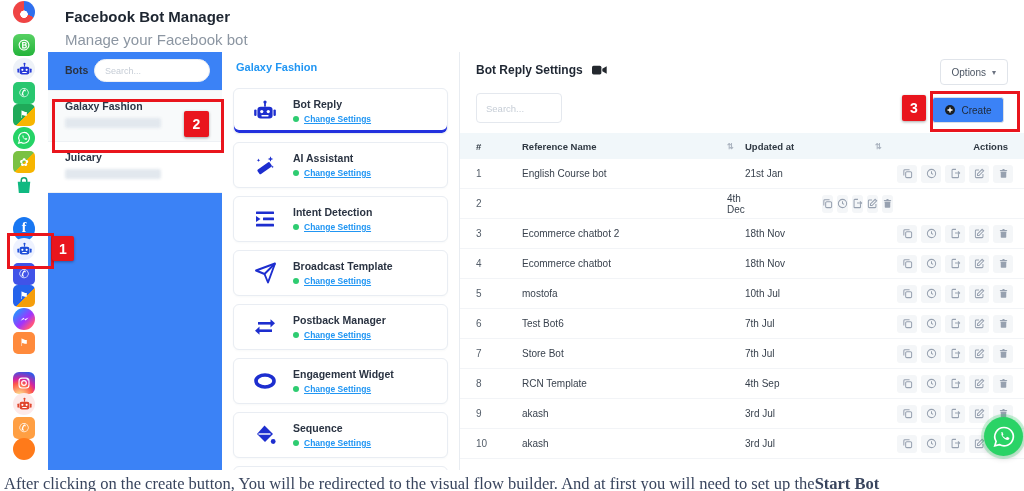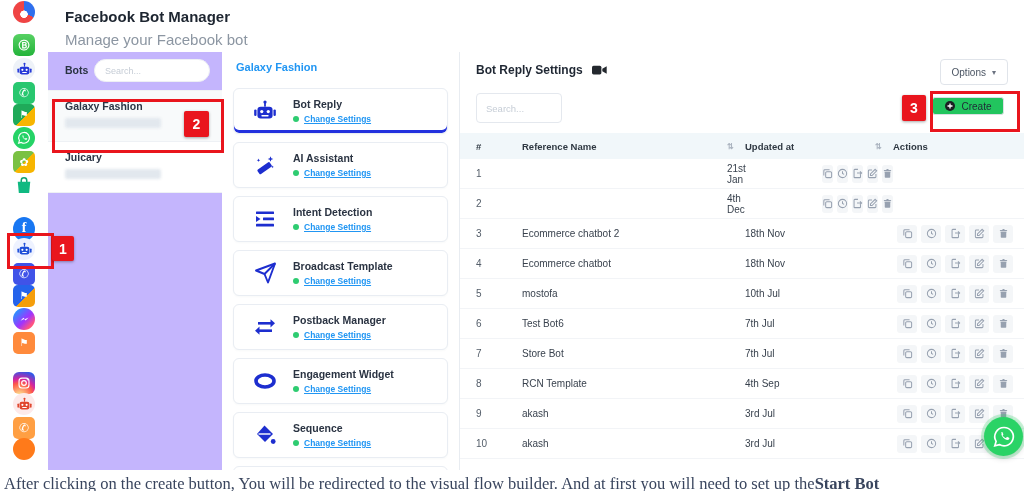--- a/index.html
+++ b/index.html
@@ -29,21 +29,21 @@
   .i-bot-red{background:#fdeaea;border-radius:50%;color:#e0452c;}
   .i-pb-orange{background:#ff9f43;border-radius:5px;}
   .i-circle-orange{background:#ff7a1a;border-radius:50%;}
 
   
   .main-header{position:absolute;left:48px;top:0;width:976px;height:52px;background:#fff;border-bottom:1px solid #eef0f3;}
   .main-title{position:absolute;left:17px;top:8px;font-size:15px;font-weight:700;color:#1d2530;}
   .main-sub{position:absolute;left:17px;top:31px;font-size:15px;color:#8c96a2;}
 
   
-  .bots-panel{position:absolute;left:48px;top:52px;width:174px;height:418px;background:#c4b5fd;border-right:6px solid #701a75;}
+  .bots-panel{position:absolute;left:48px;top:52px;width:174px;height:418px;background:#3b82f6;border-right:6px solid #701a75;}
   .bots-head{position:relative;height:38px;border-bottom:1px solid #f0f2f5;}
   .bots-label{position:absolute;left:17px;top:12px;font-size:10.5px;font-weight:700;color:#2a3342;}
   .bots-search{position:absolute;left:46px;top:7px;width:116px;height:23px;border:1px solid #eef0f4;border-radius:12px;
     padding:0 10px;font-size:9px;color:#444;outline:none;box-sizing:border-box;background:#fff;font-family:"Liberation Sans",sans-serif;}
   .bots-search::placeholder{color:#c6cdd6;}
   .bot-item{position:relative;height:50px;border-bottom:1px solid #eef1f5;cursor:pointer;background:#fff;}
   .bot-item.selected{background:#f8fafb;}
   .bot-name{position:absolute;left:17px;top:9px;font-size:10.5px;font-weight:700;color:#2b3545;}
   .redact{position:absolute;left:17px;top:27px;width:96px;height:10px;background:#e2e8ee;border-radius:2px;filter:blur(1.5px);}
 
@@ -64,27 +64,27 @@
   .content{position:absolute;left:460px;top:52px;width:564px;height:418px;background:#fff;}
   .content-title-row{position:absolute;left:16px;top:11px;display:flex;align-items:center;}
   .content-title{font-size:12px;font-weight:700;color:#1f2733;}
   .cam{margin-left:9px;display:flex;}
   .options-btn{position:absolute;right:16px;top:7px;height:26px;padding:0 11px;background:#fff;border:1px solid #e0e4ea;border-radius:4px;
     font-size:10px;color:#4b5563;display:flex;align-items:center;cursor:pointer;font-family:"Liberation Sans",sans-serif;}
   .options-caret{margin-left:6px;font-size:8px;color:#6b7280;}
   .tbl-search{position:absolute;left:16px;top:41px;width:86px;height:30px;border:1px solid #e4e8ee;border-radius:4px;
     padding:0 9px;font-size:9.5px;outline:none;box-sizing:border-box;font-family:"Liberation Sans",sans-serif;}
   .tbl-search::placeholder{color:#c6cdd6;}
-  .create-btn{position:absolute;right:20px;top:45px;width:72px;height:18px;background:#22c55e;border:1px solid #dcdfe4;border-radius:3px;
+  .create-btn{position:absolute;right:20px;top:45px;width:72px;height:26px;background:#3b82f6;border:1px solid #dcdfe4;border-radius:3px;
     display:flex;align-items:center;justify-content:center;font-size:10px;color:#1f2937;cursor:pointer;font-family:"Liberation Sans",sans-serif;}
   .create-btn svg{margin-right:5px;}
 
   .tgrid{display:grid;grid-template-columns:46px 205px 18px 130px 18px 1fr;align-items:center;padding:0 16px;box-sizing:border-box;}
   .thead{position:absolute;left:0;top:81px;width:564px;height:26px;background:#f1f7fa;font-size:9.5px;font-weight:700;color:#2f3842;}
-  .th-actions{text-align:left;}
+  .th-actions{text-align:right;}
   .sort{font-size:8px;color:#aab3bf;cursor:pointer;}
   .tbody{position:absolute;left:0;top:107px;width:564px;}
   .trow{height:30px;border-bottom:1px solid #f2f4f7;font-size:10px;color:#39424e;}
   .c-num{color:#525c68;}
   .c-act{display:flex;justify-content:flex-end;}
   .abtn{width:20px;height:18px;margin-left:4px;border:none;border-radius:3px;background:#f4f6f8;color:#97a1b0;
     display:flex;align-items:center;justify-content:center;padding:0;cursor:pointer;}
 
   
   .ann-box{position:absolute;border:3px solid #e9151d;background:transparent;pointer-events:none;}
@@ -365,20 +365,21 @@
       <div>#</div>
       <div>Reference Name</div>
       <div class="sort">⇅</div>
       <div>Updated at</div>
       <div class="sort">⇅</div>
       <div class="th-actions">Actions</div>
     </div>
     <div class="tbody" id="tbody">
         <div class="trow tgrid">
           <div class="c-num">1</div>
+          <div class="c-name">English Course bot</div>
           <div></div>
           <div class="c-upd">21st Jan</div>
           <div></div>
           <div class="c-act">
             <button class="abtn">
               <svg width="11" height="11" viewBox="0 0 24 24" fill="none" stroke="currentColor" stroke-width="2.2">
                 <rect x="8" y="8" width="13" height="13" rx="2.5"></rect>
                 <path d="M16.5 4H6a2 2 0 00-2 2v10.5"></path>
               </svg>
             </button>

